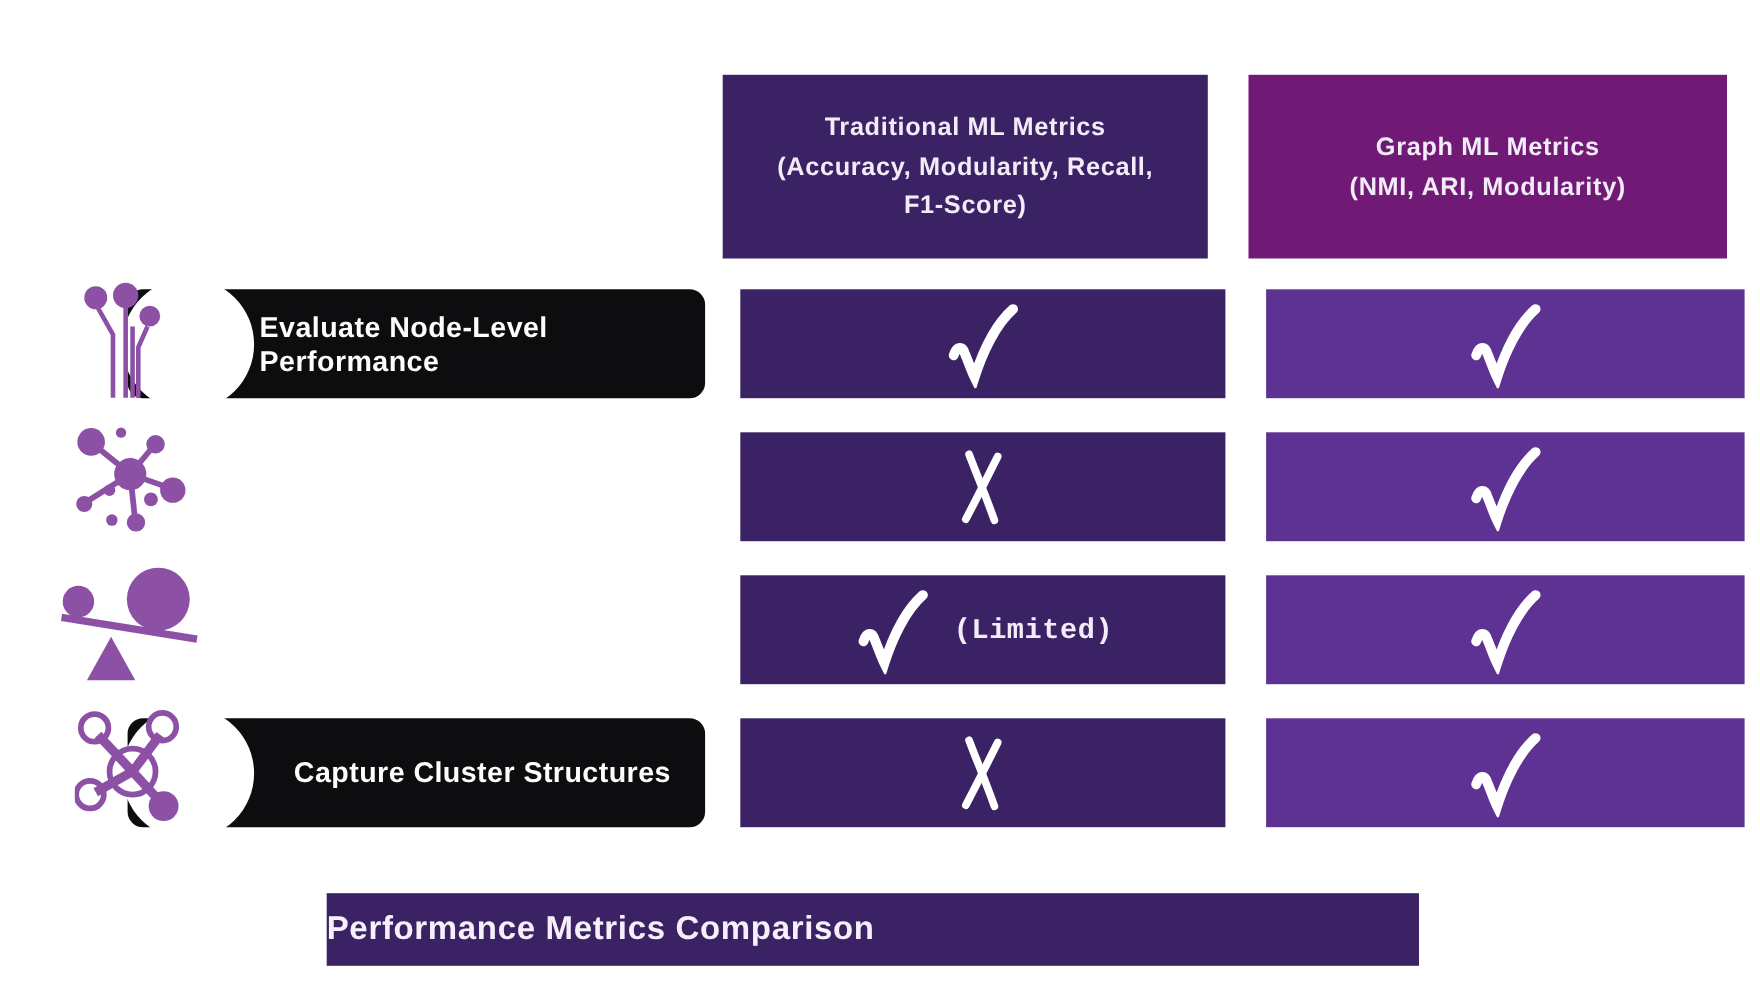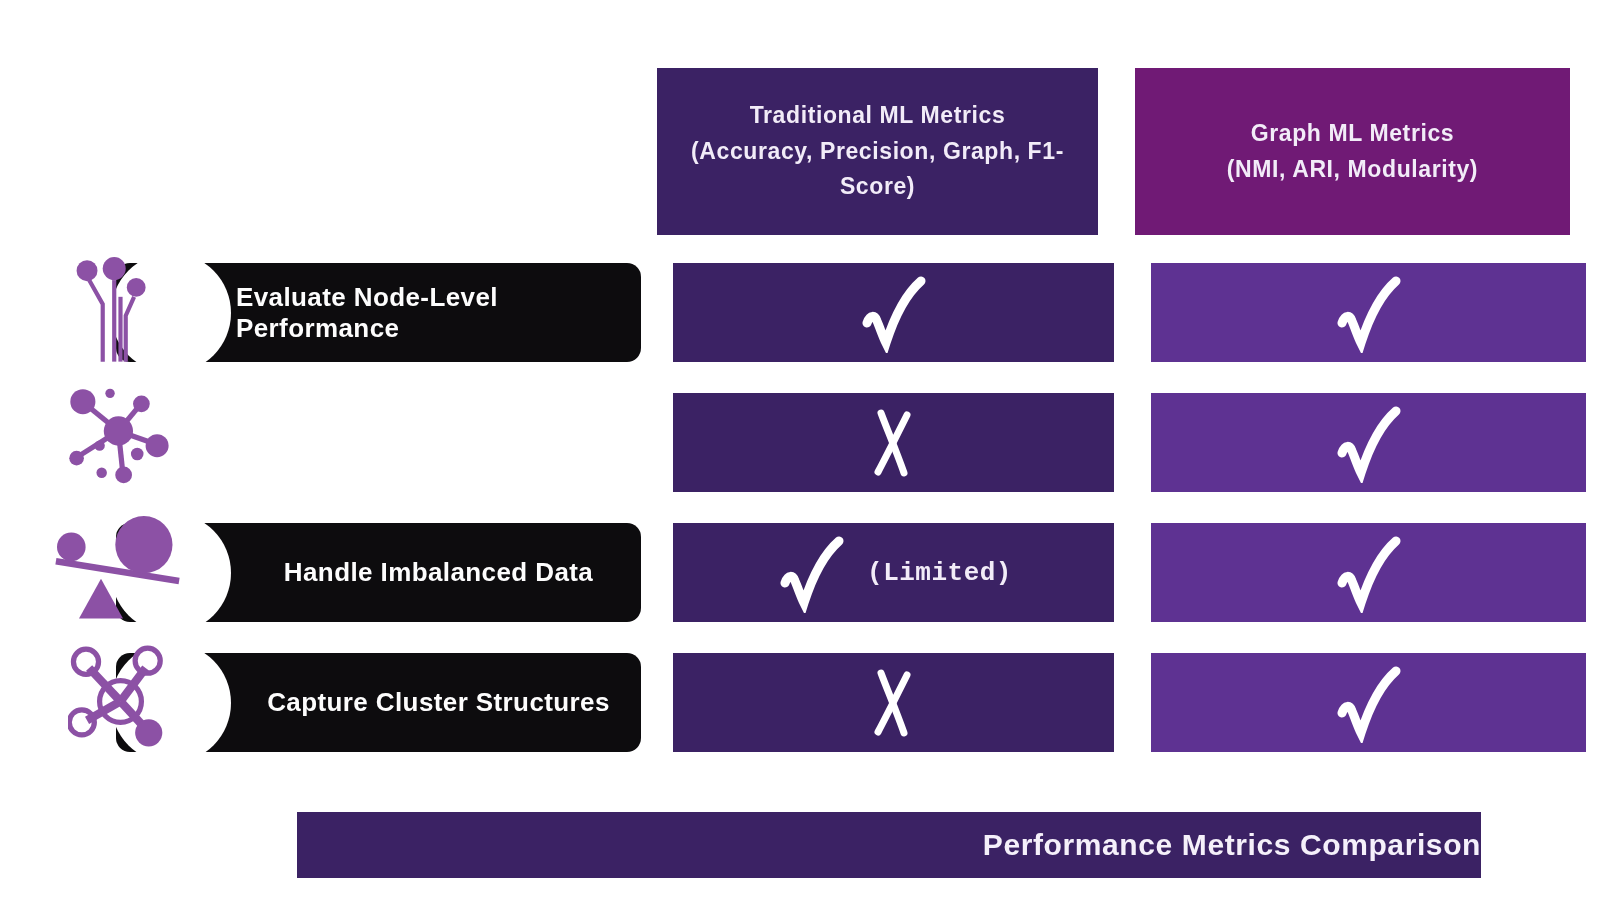--- a/index.html
+++ b/index.html
@@ -45,34 +45,34 @@
   .cell.trad{left:657px;width:441px;background:#3B2264;}
   .cell.graph{left:1135px;width:435px;background:#5E3292;}
   .cell svg{display:none;}
   .cell.mark-check svg.check{display:block;}
   .cell.mark-x svg.xmark{display:block;}
   .cell-note{color:#f2ecf8;font-weight:bold;font-size:26px;letter-spacing:.5px;}
   .cell-note:empty{display:none;}
 
   
   .title-bar{
-    left:297px;top:812px;width:1184px;height:66px;background:#3B2264;
-    display:flex;align-items:center;justify-content:flex-end;
+    left:297px;top:812px;width:993px;height:66px;background:#3B2264;
+    display:flex;align-items:center;justify-content:flex-start;
     color:#f5f0fa;font-weight:bold;font-size:30px;letter-spacing:.6px;
   }
 
   .icon-stroke{stroke:#8C51A5;fill:none;}
   .icon-fill{fill:#8C51A5;}
 </style>
 </head>
 <body>
 
 <div class="abs col-header trad">
   <span>Traditional ML Metrics</span>
-  <span>(Accuracy, Precision, Graph, F1-Score)</span>
+  <span>(Accuracy, Modularity, Recall, F1-Score)</span>
 </div>
 <div class="abs col-header graph">
   <span>Graph ML Metrics</span>
   <span>(NMI, ARI, Modularity)</span>
 </div>
 
 <div class="abs feature-row row-1">
   <div class="pill">
     <span>Evaluate Node-Level Performance</span>
   </div>
@@ -133,23 +133,20 @@
   </div>
   <div class="cell graph mark-check">
     <svg class="check" width="74" height="80" viewBox="0 0 74 80">
       <path fill="none" stroke="#ffffff" stroke-width="9" stroke-linecap="round" d="M10,50 C13,41 18,42 20,48 C23,55 26,64 29,70 C36,48 48,22 64,8"></path>
     </svg>
 
   </div>
 </div>
 
 <div class="abs feature-row row-3">
-  <div class="pill">
-    <span>Handle Imbalanced Data</span>
-  </div>
   <div class="notch"></div>
   <span class="row-icon wide">
     <svg width="135" height="110" viewBox="0 0 120 100">
       <line class="icon-stroke" stroke-width="6" x1="4" y1="42" x2="116" y2="60"></line>
       <circle class="icon-fill" cx="18" cy="29" r="13"></circle>
       <circle class="icon-fill" cx="84" cy="27" r="26"></circle>
       <polygon class="icon-fill" points="45,58 25,94 65,94"></polygon>
     </svg>
   </span>
   <div class="cell trad mark-check">

